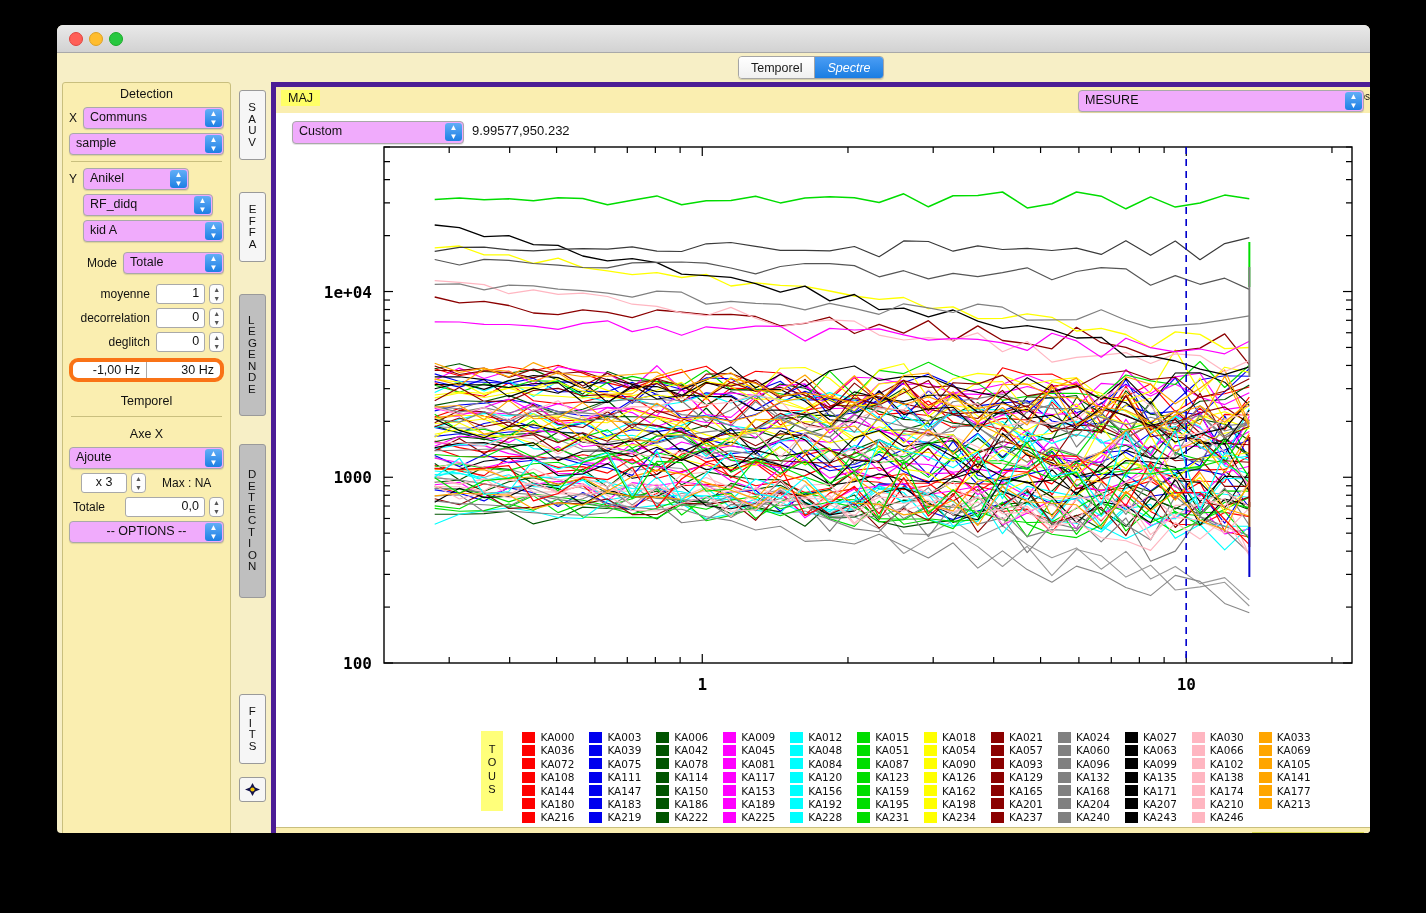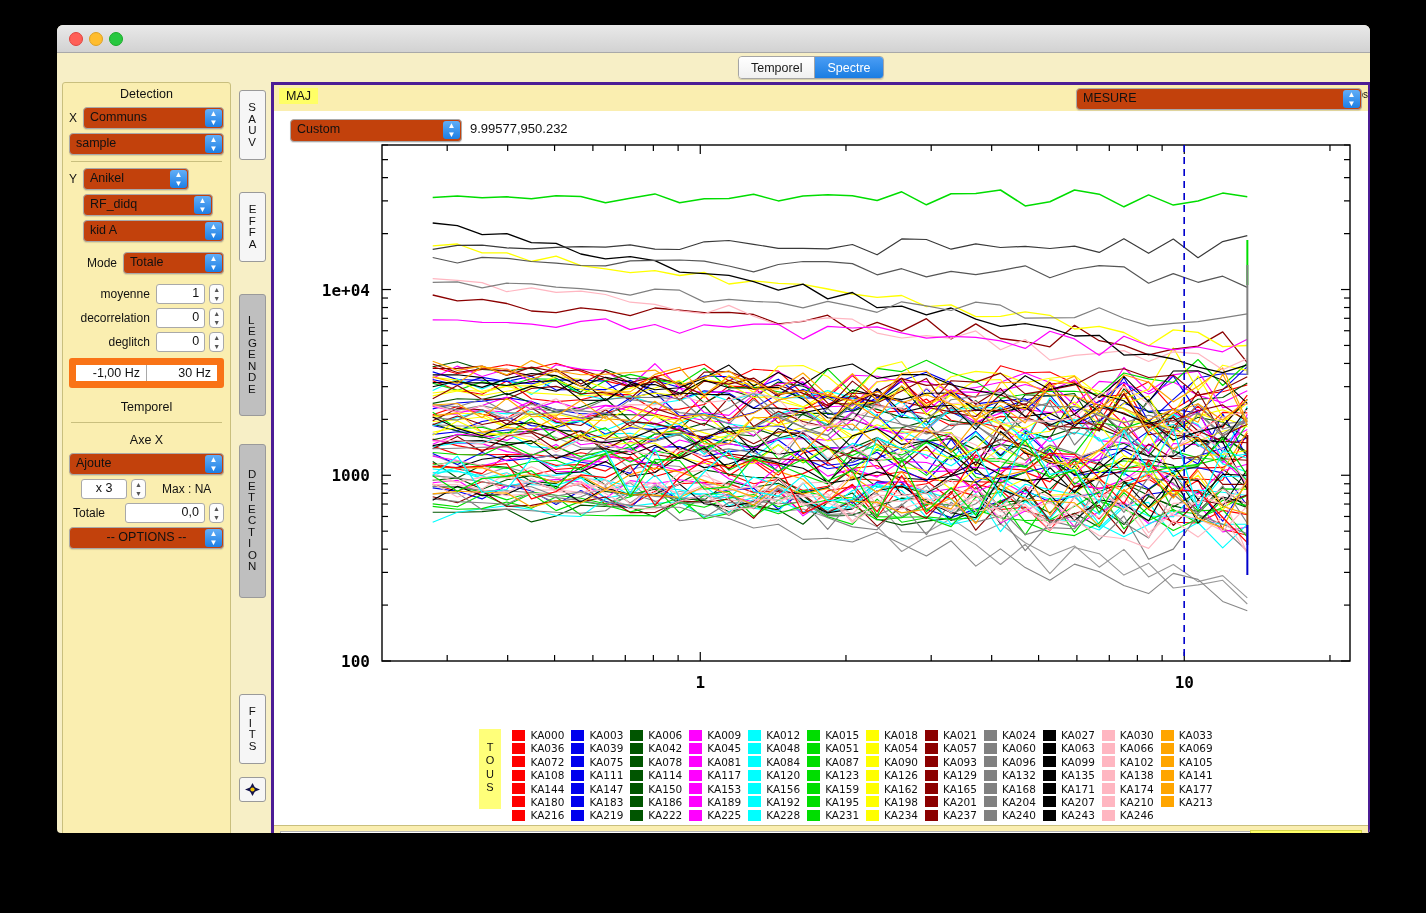--- a/index.html
+++ b/index.html
@@ -20,85 +20,85 @@
   .tl-yel{left:32px;background:#ffbd2e;border:1px solid #dea123;}
   .tl-grn{left:52px;background:#28c840;border:1px solid #1aab29;}
 
   
   #tabstrip{height:28px;background:#f7efc6;position:relative;}
   #seg{position:absolute;left:681px;top:3px;height:21px;display:flex;
        border:1px solid #a5a5a5;border-radius:4px;overflow:hidden;
        box-shadow:0 1px 1px rgba(0,0,0,.15);}
   .seg-btn{font-size:12.5px;padding:2px 12px 0 12px;line-height:19px;
            background:linear-gradient(#ffffff,#f0f0f0);color:#1c1c1c;cursor:default;}
-  .seg-btn.active{background:linear-gradient(#4a9df4,#1a7de2);color:#fff;}
+  .seg-btn.active{background:linear-gradient(#4a9df4,#1a7de2);color:#fff;font-style:italic;}
   .seg-sep{width:1px;background:#a5a5a5;}
 
   
   #wbody{position:absolute;left:0;top:55px;width:1137px;height:753px;}
 
   
   #leftpanel{position:absolute;left:5px;top:2px;width:167px;height:773px;
              background:#faeeb0;border:1px solid #c9bf7e;border-radius:3px;}
   .grp-title{text-align:center;font-size:12.5px;color:#111;padding:4px 0 2px 0;}
   .hr{height:1px;background:#c9bf7e;margin:6px 8px;}
   .row{display:flex;align-items:center;margin:4px 6px;}
   .lab{font-size:12px;color:#111;}
 
-  .sel{position:relative;flex:1;height:20px;background:#c2410c;border:1px solid #a9a9a9;
+  .sel{position:relative;flex:1;height:20px;background:#f0abfc;border:1px solid #a9a9a9;
        border-radius:4px;box-shadow:0 1px 1px rgba(0,0,0,.12);}
   .sel span{position:absolute;left:6px;top:2px;font-size:12.5px;color:#111;
             white-space:nowrap;}
   .sel .arrow{position:absolute;right:1px;top:1px;width:17px;height:18px;
      background:linear-gradient(#62aef7,#1d7fe4);border-radius:3px;
      color:#fff;font-size:8px;text-align:center;line-height:9px;}
 
   .numf{position:relative;background:#fff;border:1px solid #a9a9a9;border-radius:3px;
         height:18px;}
   .numf span{position:absolute;right:5px;top:1px;font-size:12.5px;color:#111;}
   .stepper{width:15px;height:20px;margin-left:4px;background:#fdfdfd;
      border:1px solid #a9a9a9;border-radius:4px;font-size:7px;color:#555;
      text-align:center;line-height:9px;box-sizing:border-box;}
 
-  .hzbox{display:flex;margin:6px 6px;border:7px solid #f97316;border-radius:3px;
+  .hzbox{display:flex;margin:6px 6px;border:4px solid #f97316;border-radius:9px;
          background:#fff;overflow:hidden;}
   .hzbox div{flex:1;font-size:12.5px;padding:1px 6px;text-align:right;color:#111;}
   .hzbox div:first-child{border-right:1px solid #a9a9a9;}
 
   
   #rail{position:absolute;left:180px;top:2px;width:30px;height:773px;}
   .vtab{position:absolute;left:2px;width:25px;border:1px solid #9a9a9a;
         border-radius:3px;background:#f6f6f6;display:flex;flex-direction:column;
         align-items:center;justify-content:center;font-size:11.5px;color:#111;
         letter-spacing:0;line-height:11.5px;}
   .vtab.on{background:#bfbfbf;}
   .vtab b{font-weight:normal;display:block;}
   #navicon{position:absolute;left:2px;top:695px;width:25px;height:23px;
      border:1px solid #9a9a9a;border-radius:3px;background:#f6f6f6;
      display:flex;align-items:center;justify-content:center;}
 
   
   #plotcard{position:absolute;left:214px;top:2px;width:1094px;height:773px;
-            background:#fff;border:3px solid #4c1d95;}
+            background:#fff;border:5px solid #4c1d95;}
   #majbar{position:absolute;left:0;top:0;width:1094px;height:26px;background:#faeeb0;}
   #maj{position:absolute;left:5px;top:3px;background:#ffff66;font-size:12.5px;
        padding:1px 7px;color:#111;}
   #infos{position:absolute;left:0;right:0;top:4px;text-align:right;font-size:10px;color:#111;}
   #mesure{position:absolute;right:6px;top:3px;width:284px;height:20px;}
   #customsel{position:absolute;left:16px;top:34px;width:170px;height:21px;}
   #coord{position:absolute;left:196px;top:36px;font-size:13px;color:#111;}
 
   #plotwrap{position:absolute;left:0;top:58px;width:1094px;height:630px;}
 
   
   #legend{position:absolute;left:205px;top:644px;}
   #tous{display:inline-block;vertical-align:top;width:22px;height:80px;
         background:#ffff7a;text-align:center;font-size:11px;color:#111;
         line-height:13.4px;padding-top:12px;box-sizing:border-box;}
-  .legcol{display:inline-block;vertical-align:top;margin-left:7px;}
+  .legcol{display:inline-block;vertical-align:top;margin-left:15px;}
   .legitem{display:flex;align-items:center;height:12px;margin-bottom:1.4px;}
   .swatch{width:13px;height:11px;margin-right:5px;}
   .legitem span{font-size:10.5px;color:#111;font-family:"DejaVu Sans",sans-serif;}
 
   #botbar{position:absolute;left:0;bottom:0;width:1094px;height:32px;background:#faeeb0;
           border-top:1px solid #c9bf7e;}
   #statusfield{position:absolute;left:6px;top:5px;width:1010px;height:20px;
      background:#fff;border:1px solid #b5b5b5;}
   #plotbtn{position:absolute;right:6px;top:4px;width:110px;height:22px;
      background:#ffff66;border:1px solid #d6d64a;font-size:13px;color:#444;

